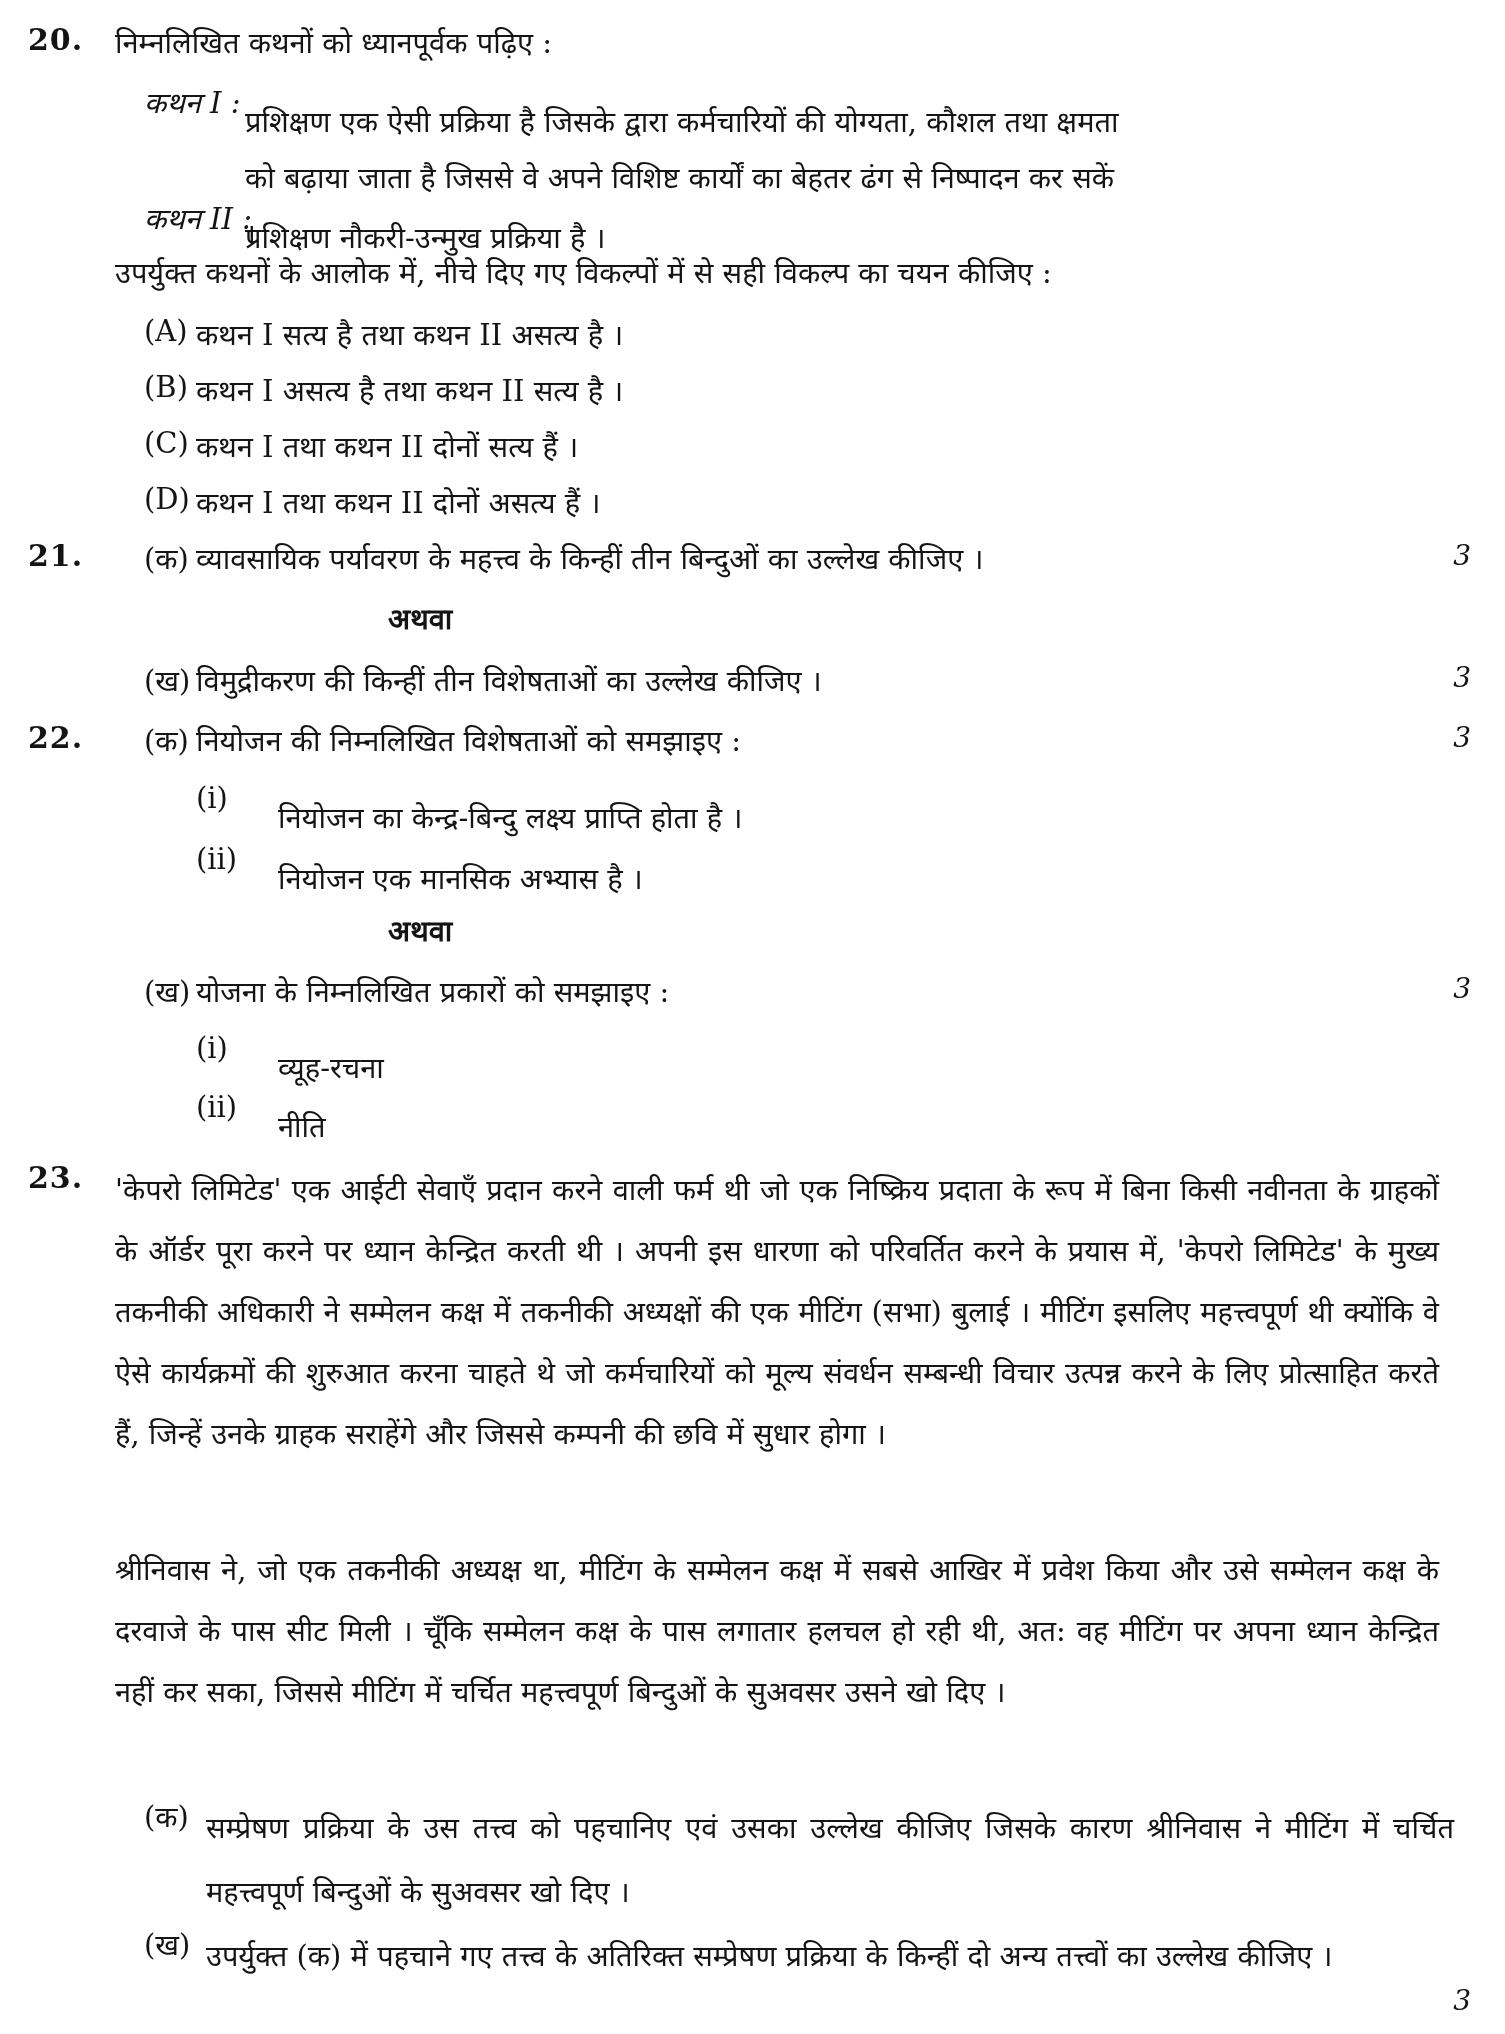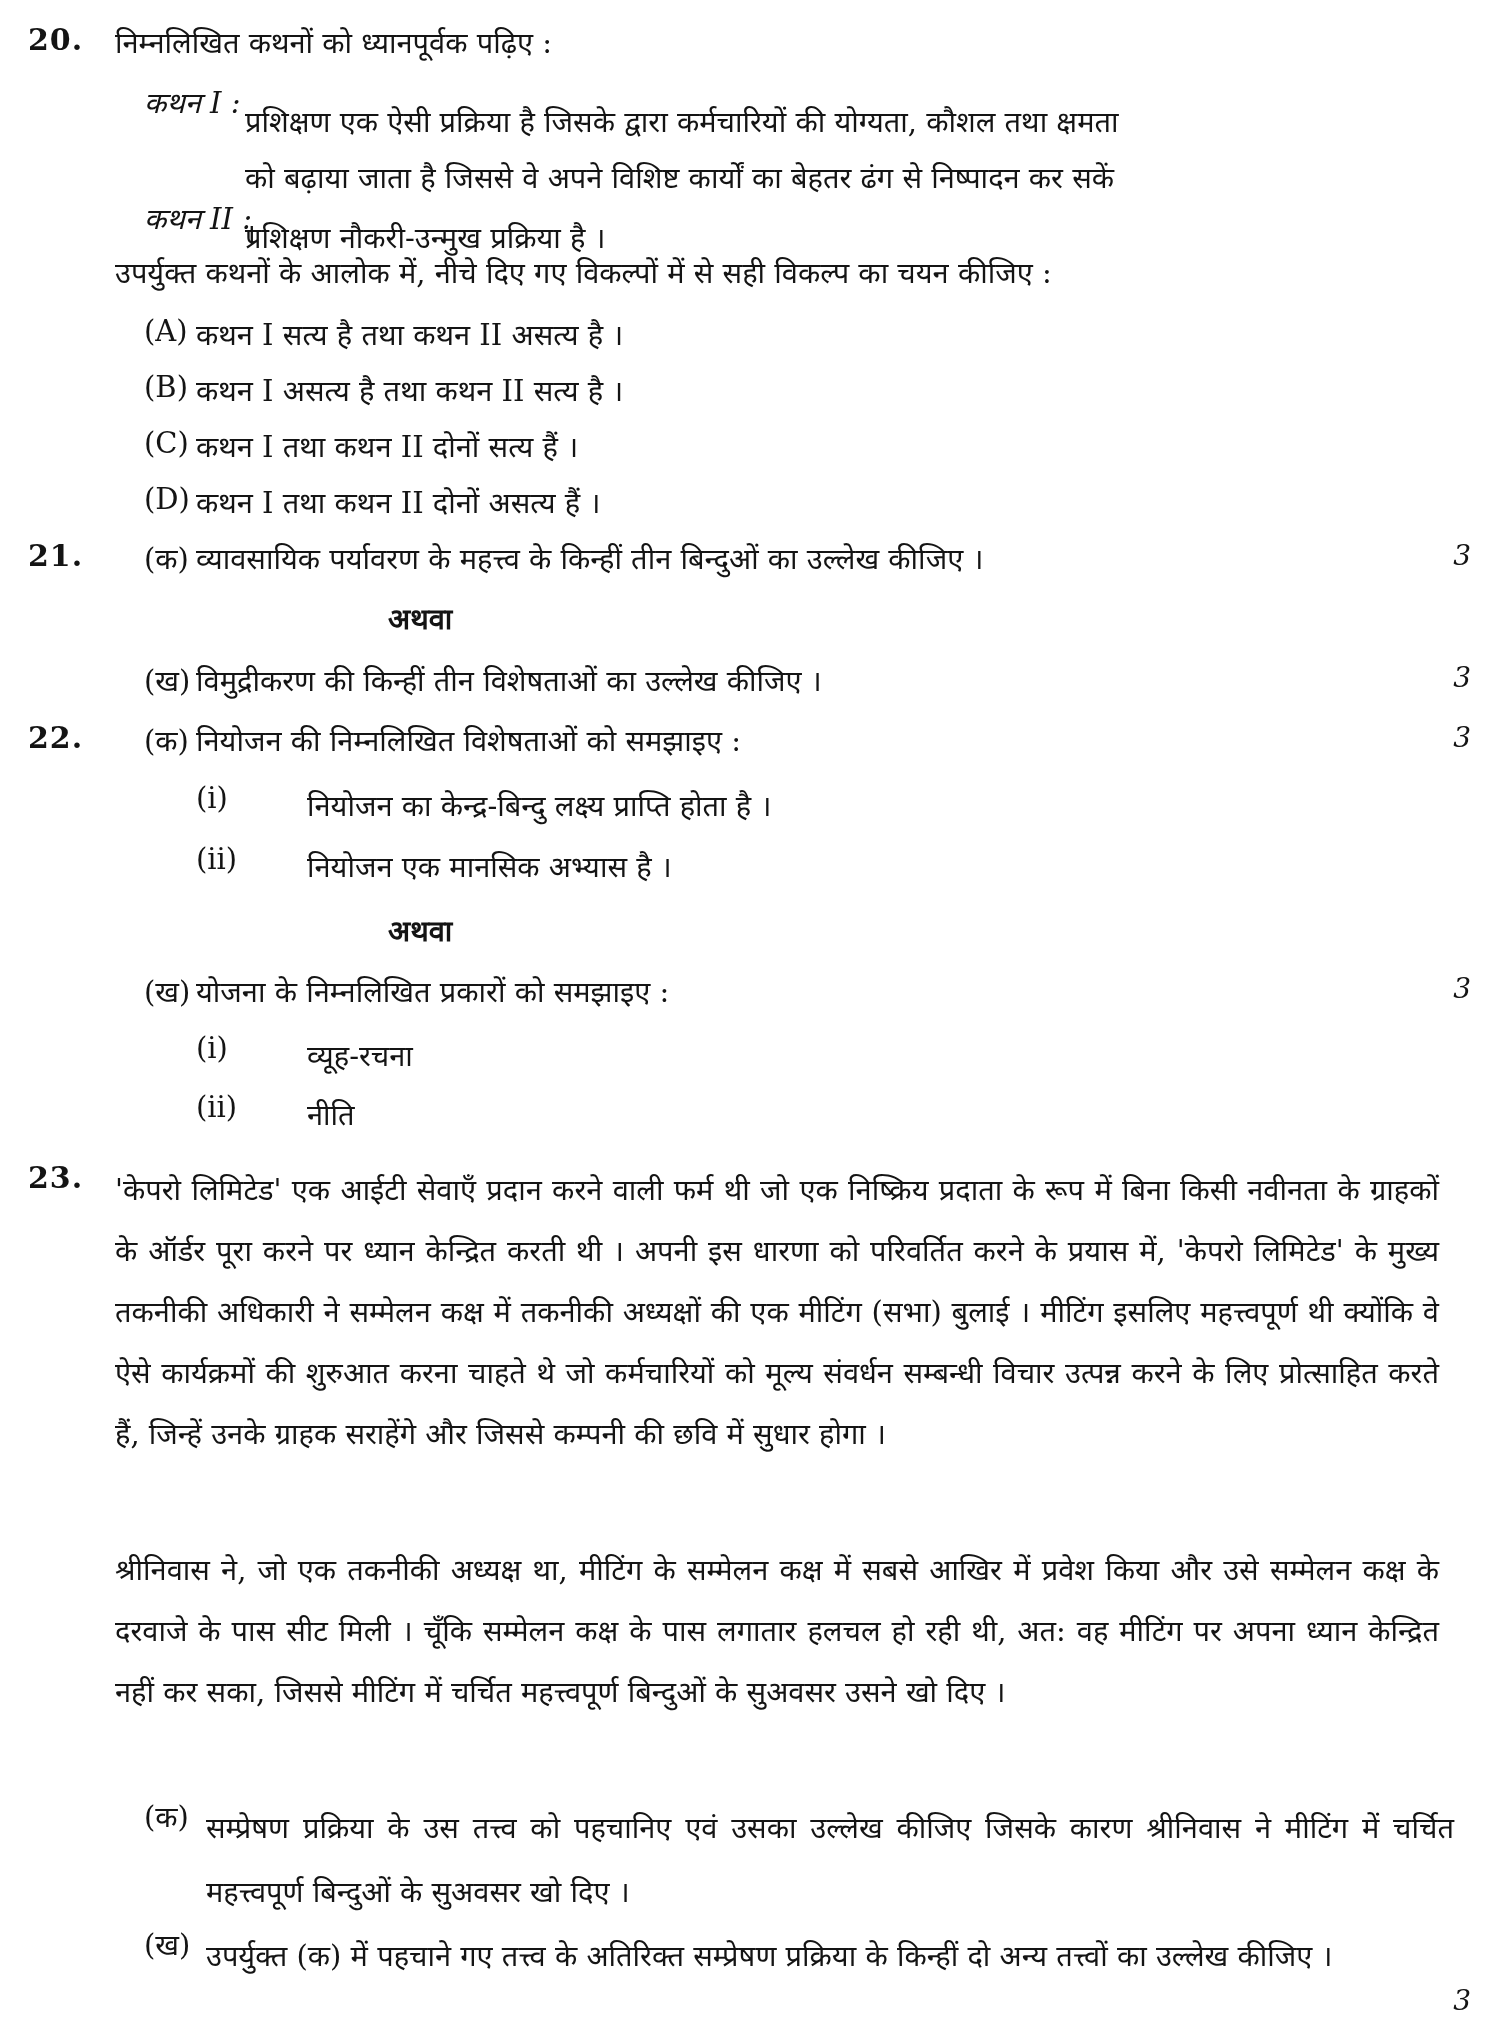--- a/index.html
+++ b/index.html
@@ -15,21 +15,21 @@
     overflow:hidden;
   }
   .r { position:absolute; left:0; right:0; }
   .qnum { position:absolute; left:28px; top:0; font-weight:700; font-size:30px; letter-spacing:1px; }
   .lab1 { position:absolute; left:104px; top:0;margin-left:40px; }
   .stmt-label { font-style:italic; }
   .txt1 { position:absolute; left:115px; top:0; }
   .txt2 { position:absolute; left:196px; top:0; }
   .stmt-text { position:absolute; left:245px; top:12px; display:block; width:888px; line-height:56px; }
   .lab2 { position:absolute; left:196px; top:0; }
-  .txt4 { position:absolute; left:278px; top:4px;margin-left:29px; }
+  .txt4 { position:absolute; left:278px; top:16px; }
   .or { position:absolute; left:388px; top:0; font-weight:700; }
   .marks { position:absolute; right:34px; top:1px; font-style:italic; font-size:28px; }
   .para { position:absolute; left:115px; display:block; width:1324px; line-height:61px; text-align:justify; text-align-last:left; }
   .subq-text { position:absolute; left:196px; top:0; display:block; width:1248px; line-height:64px; text-align:justify; text-align-last:left;margin-left:10px; }
 </style>
 </head>
 <body>
 
 <div class="page">
 

